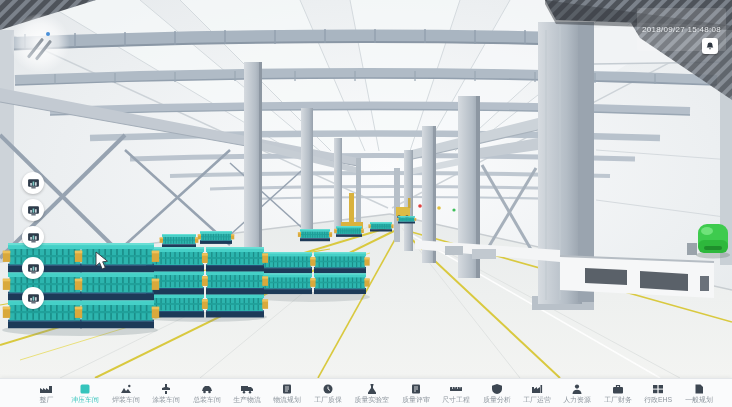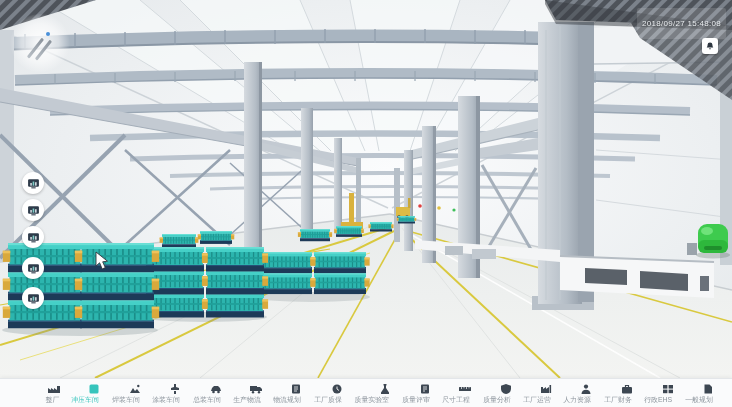--- a/index.html
+++ b/index.html
@@ -13,39 +13,39 @@
     background:radial-gradient(circle,rgba(255,255,255,.95) 0%,rgba(255,255,255,.55) 45%,rgba(255,255,255,0) 72%);
     border-radius:50%;}
   .logo-glow .pen{position:absolute;width:2.6px;height:24px;background:linear-gradient(#8b939c,#b9c0c7);
     border-radius:1px;}
   .pen1{left:24px;top:22px;transform:rotate(38deg);}
   .pen2{left:32px;top:24px;transform:rotate(38deg);}
   .logo-dot{position:absolute;left:36px;top:18px;width:4px;height:4px;border-radius:50%;background:#4a90d9;}
 
   
   .timestamp{position:absolute;right:6px;top:8px;font-size:8px;letter-spacing:.3px;
-    color:#eceff2;background:rgba(255,255,255,.14);padding:11px 5px;border-radius:2px;
+    color:#eceff2;background:rgba(255,255,255,.14);padding:17px 5px;border-radius:2px;
     text-shadow:0 0 2px rgba(0,0,0,.45);}
 
   
   .bell-btn{position:absolute;right:14px;top:38px;width:16px;height:16px;background:#fff;
     border-radius:3px;box-shadow:0 1px 2px rgba(0,0,0,.35);display:flex;align-items:center;
     justify-content:center;cursor:pointer;}
 
   
   .hotspot{position:absolute;left:22px;width:22px;height:22px;border-radius:50%;background:#fff;
     box-shadow:0 1px 3px rgba(0,0,0,.25);display:flex;align-items:center;justify-content:center;
     cursor:pointer;}
 
   
   #toolbar{position:absolute;left:0;bottom:0;width:732px;height:29px;background:#fafbfc;
     border-top:1px solid #e3e6e9;box-shadow:0 -1px 4px rgba(0,0,0,.06);
     display:flex;align-items:center;justify-content:space-between;
     padding:0 18px 0 32px;box-sizing:border-box;}
-  .tb-item{display:flex;flex-direction:column;align-items:flex-end;gap:2px;min-width:28px;
+  .tb-item{display:flex;flex-direction:column;align-items:center;gap:2px;min-width:28px;
     color:#8d959d;cursor:pointer;}
   .tb-item .tb-icon{height:10px;display:flex;align-items:flex-end;color:#3d4752;}
   .tb-item .tb-label{font-size:7.5px;line-height:7px;white-space:nowrap;transform:scale(.92);}
   .tb-item.selected{color:var(--accent);font-family:Liberation Serif, serif;}
   .tb-item.selected .tb-icon{color:var(--accent);}
 </style>
 </head>
 <body>
 
 <div id="app">

